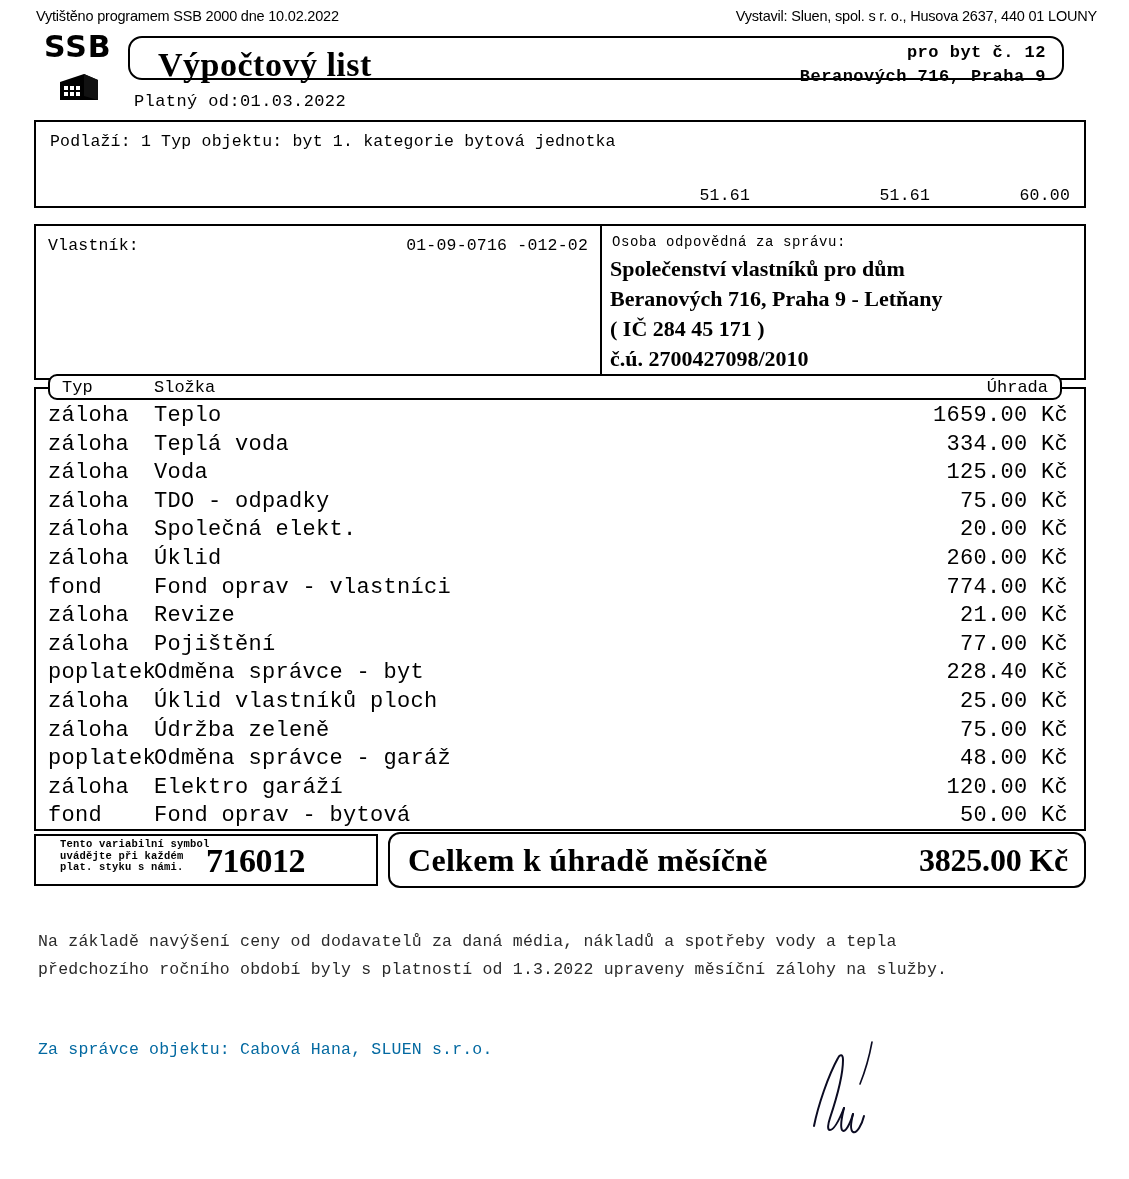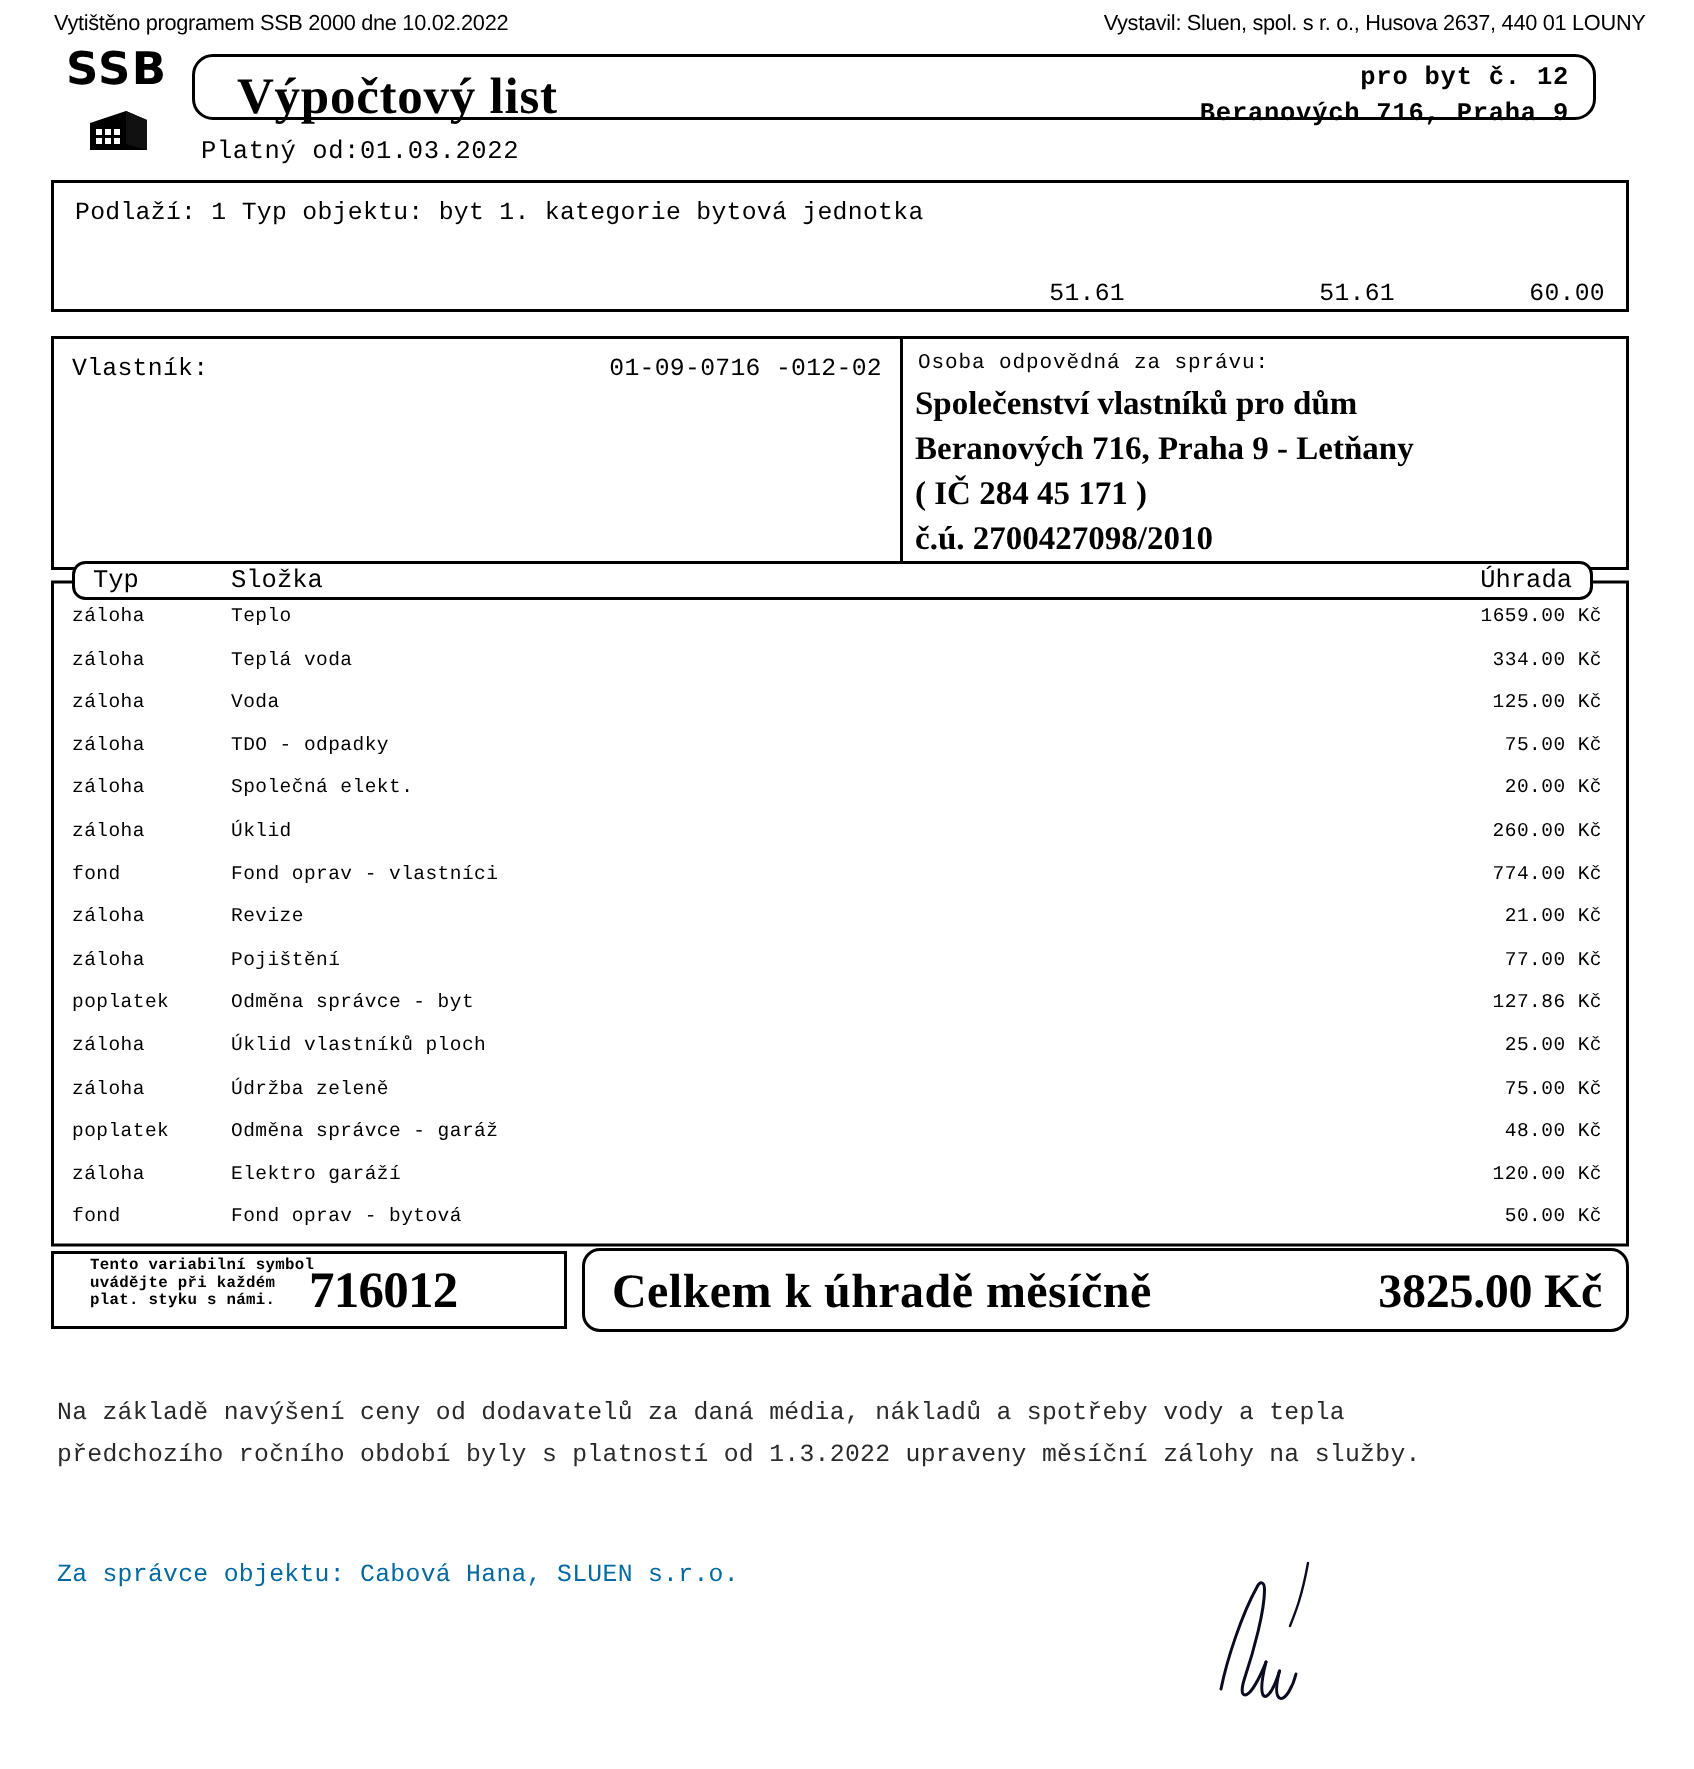--- a/index.html
+++ b/index.html
@@ -196,21 +196,21 @@
     z-index: 1;
   }
   .rows {
     position: absolute;
     left: 0; top: 14px;
     width: 100%;
   }
   .row {
     position: relative;
     height: 28.6px;
-    font-size: 13px;
+    font-size: 22px;
     letter-spacing: 0.3px;
   }
   .r-typ {
     position: absolute;
     left: 12px; top: 0;
     white-space: nowrap;
   }
   .r-name {
     position: absolute;
     left: 118px; top: 0;
@@ -406,21 +406,21 @@
         <span class="r-amt">21.00 Kč</span>
       </div>
       <div class="row">
         <span class="r-typ">záloha</span>
         <span class="r-name">Pojištění</span>
         <span class="r-amt">77.00 Kč</span>
       </div>
       <div class="row">
         <span class="r-typ">poplatek</span>
         <span class="r-name">Odměna správce - byt</span>
-        <span class="r-amt">127.86 Kč</span>
+        <span class="r-amt">228.40 Kč</span>
       </div>
       <div class="row">
         <span class="r-typ">záloha</span>
         <span class="r-name">Úklid vlastníků ploch</span>
         <span class="r-amt">25.00 Kč</span>
       </div>
       <div class="row">
         <span class="r-typ">záloha</span>
         <span class="r-name">Údržba zeleně</span>
         <span class="r-amt">75.00 Kč</span>

